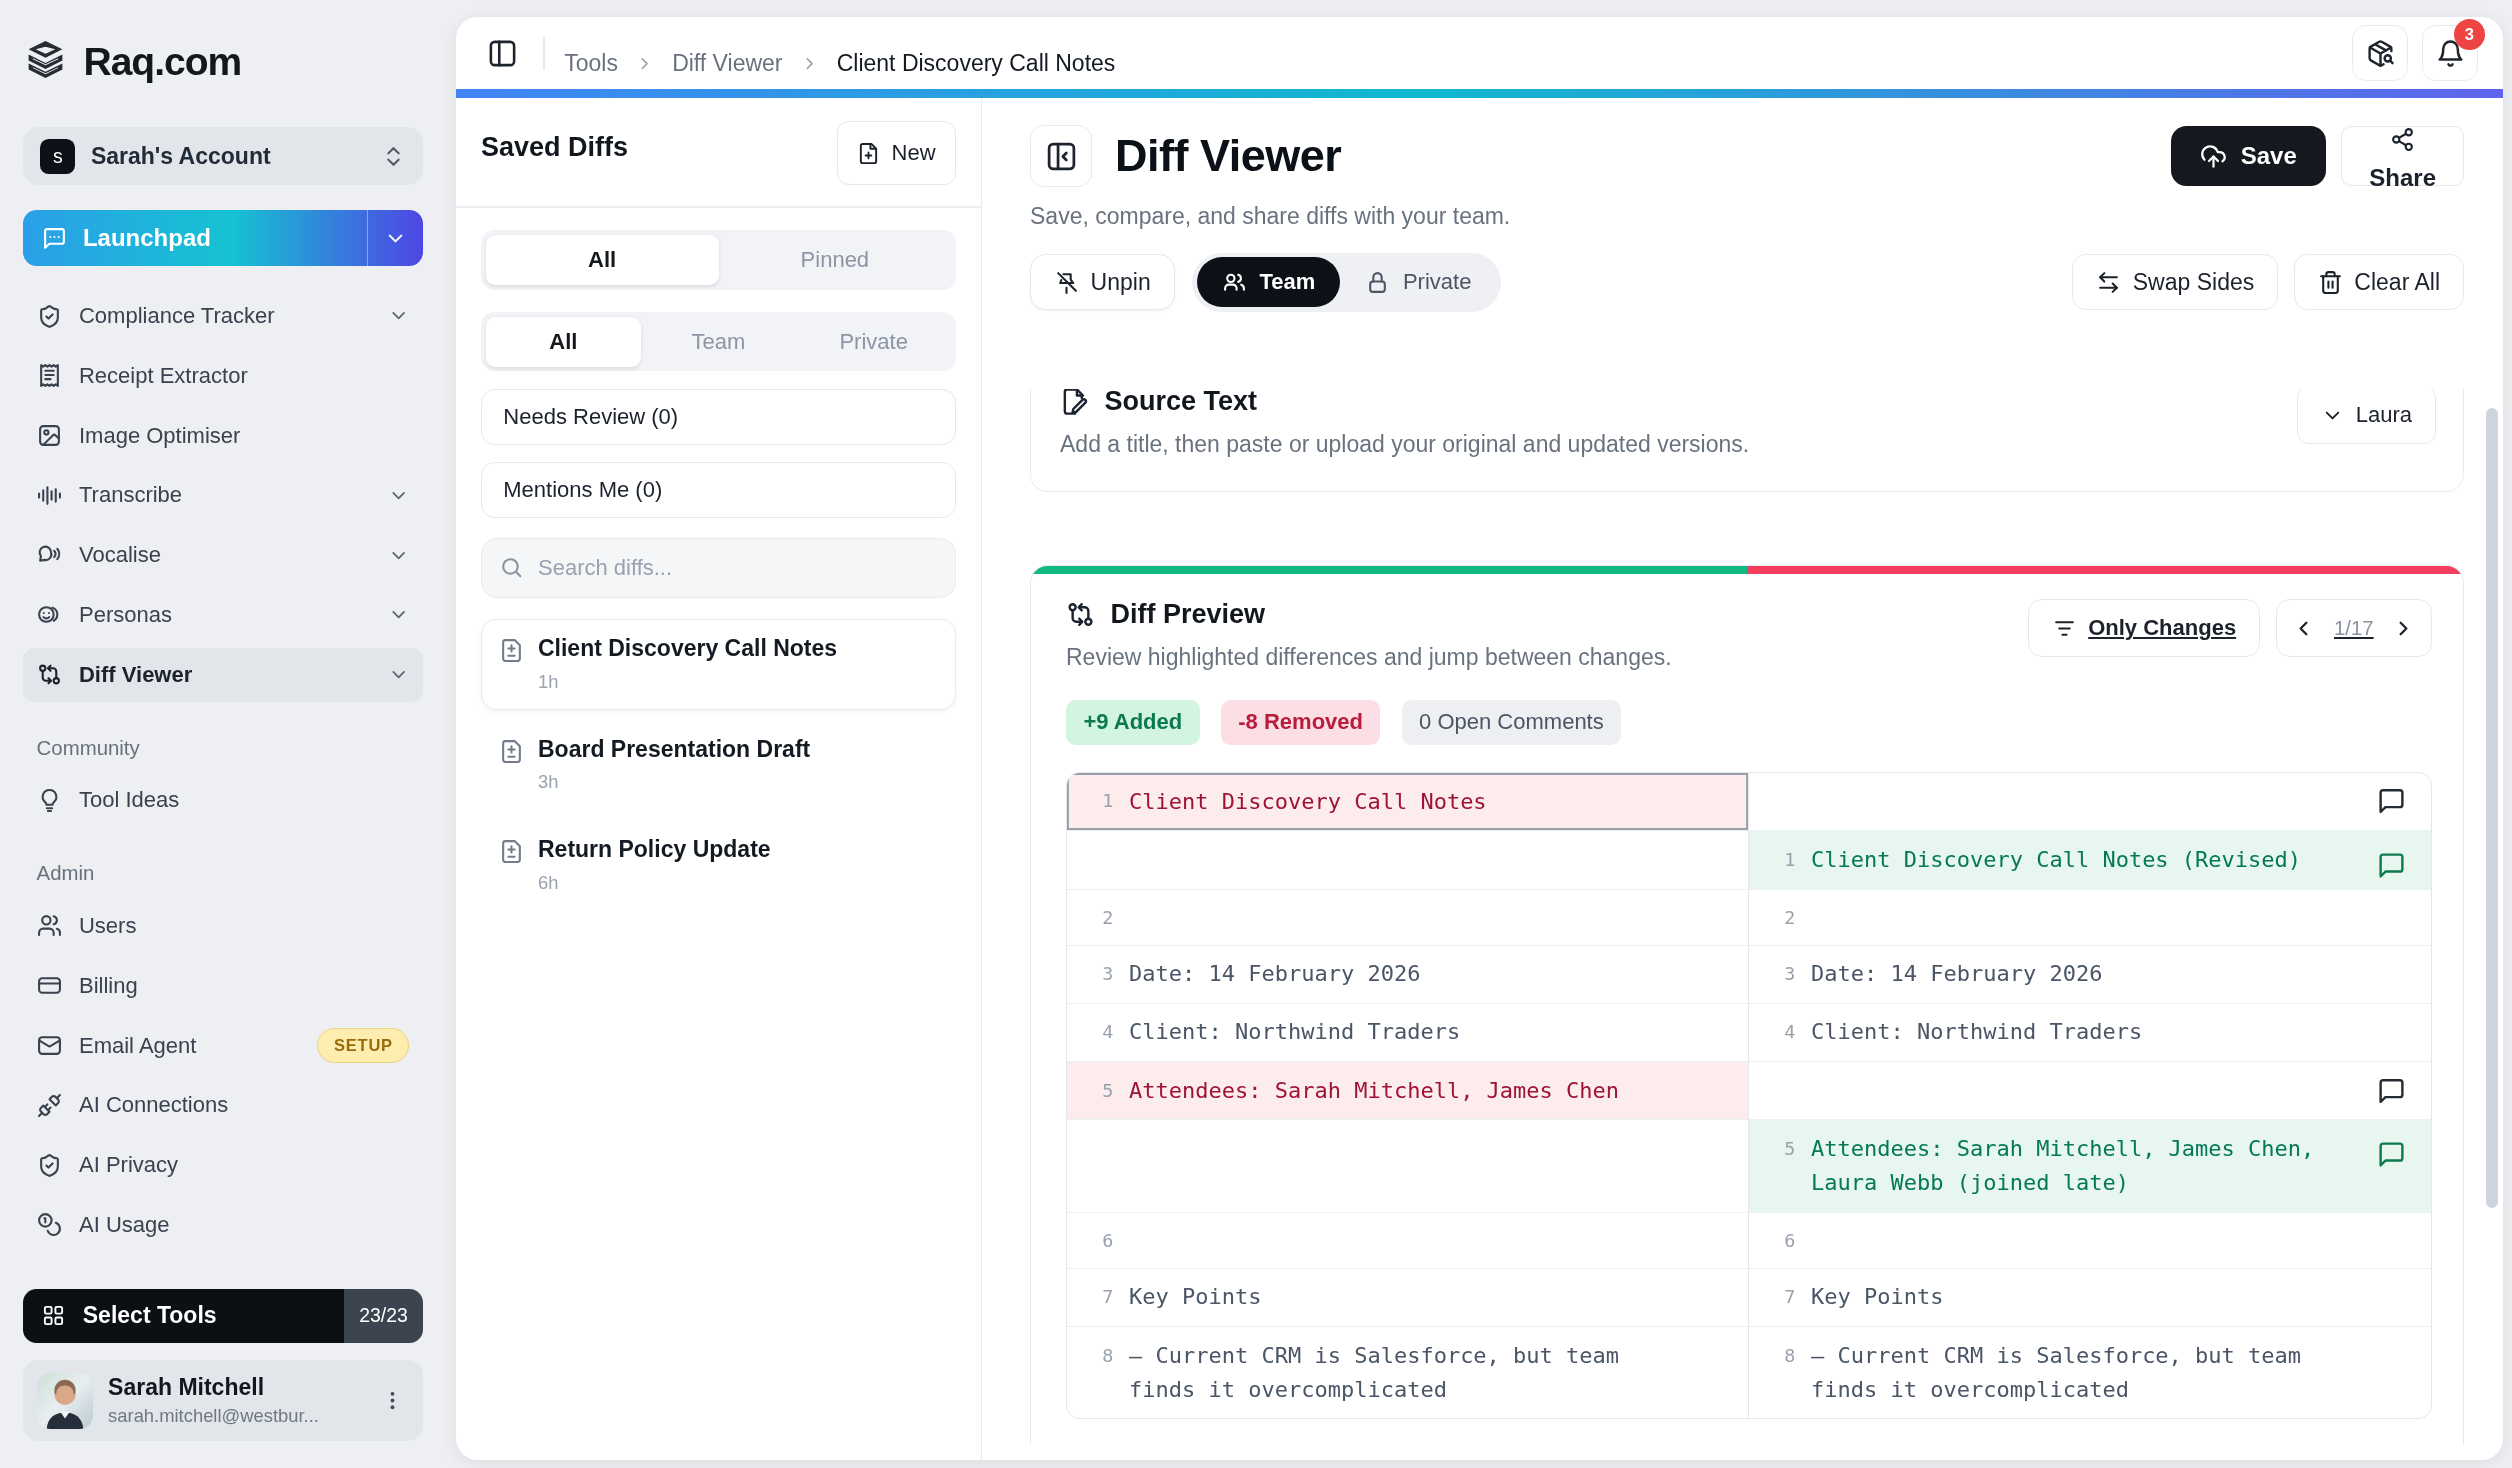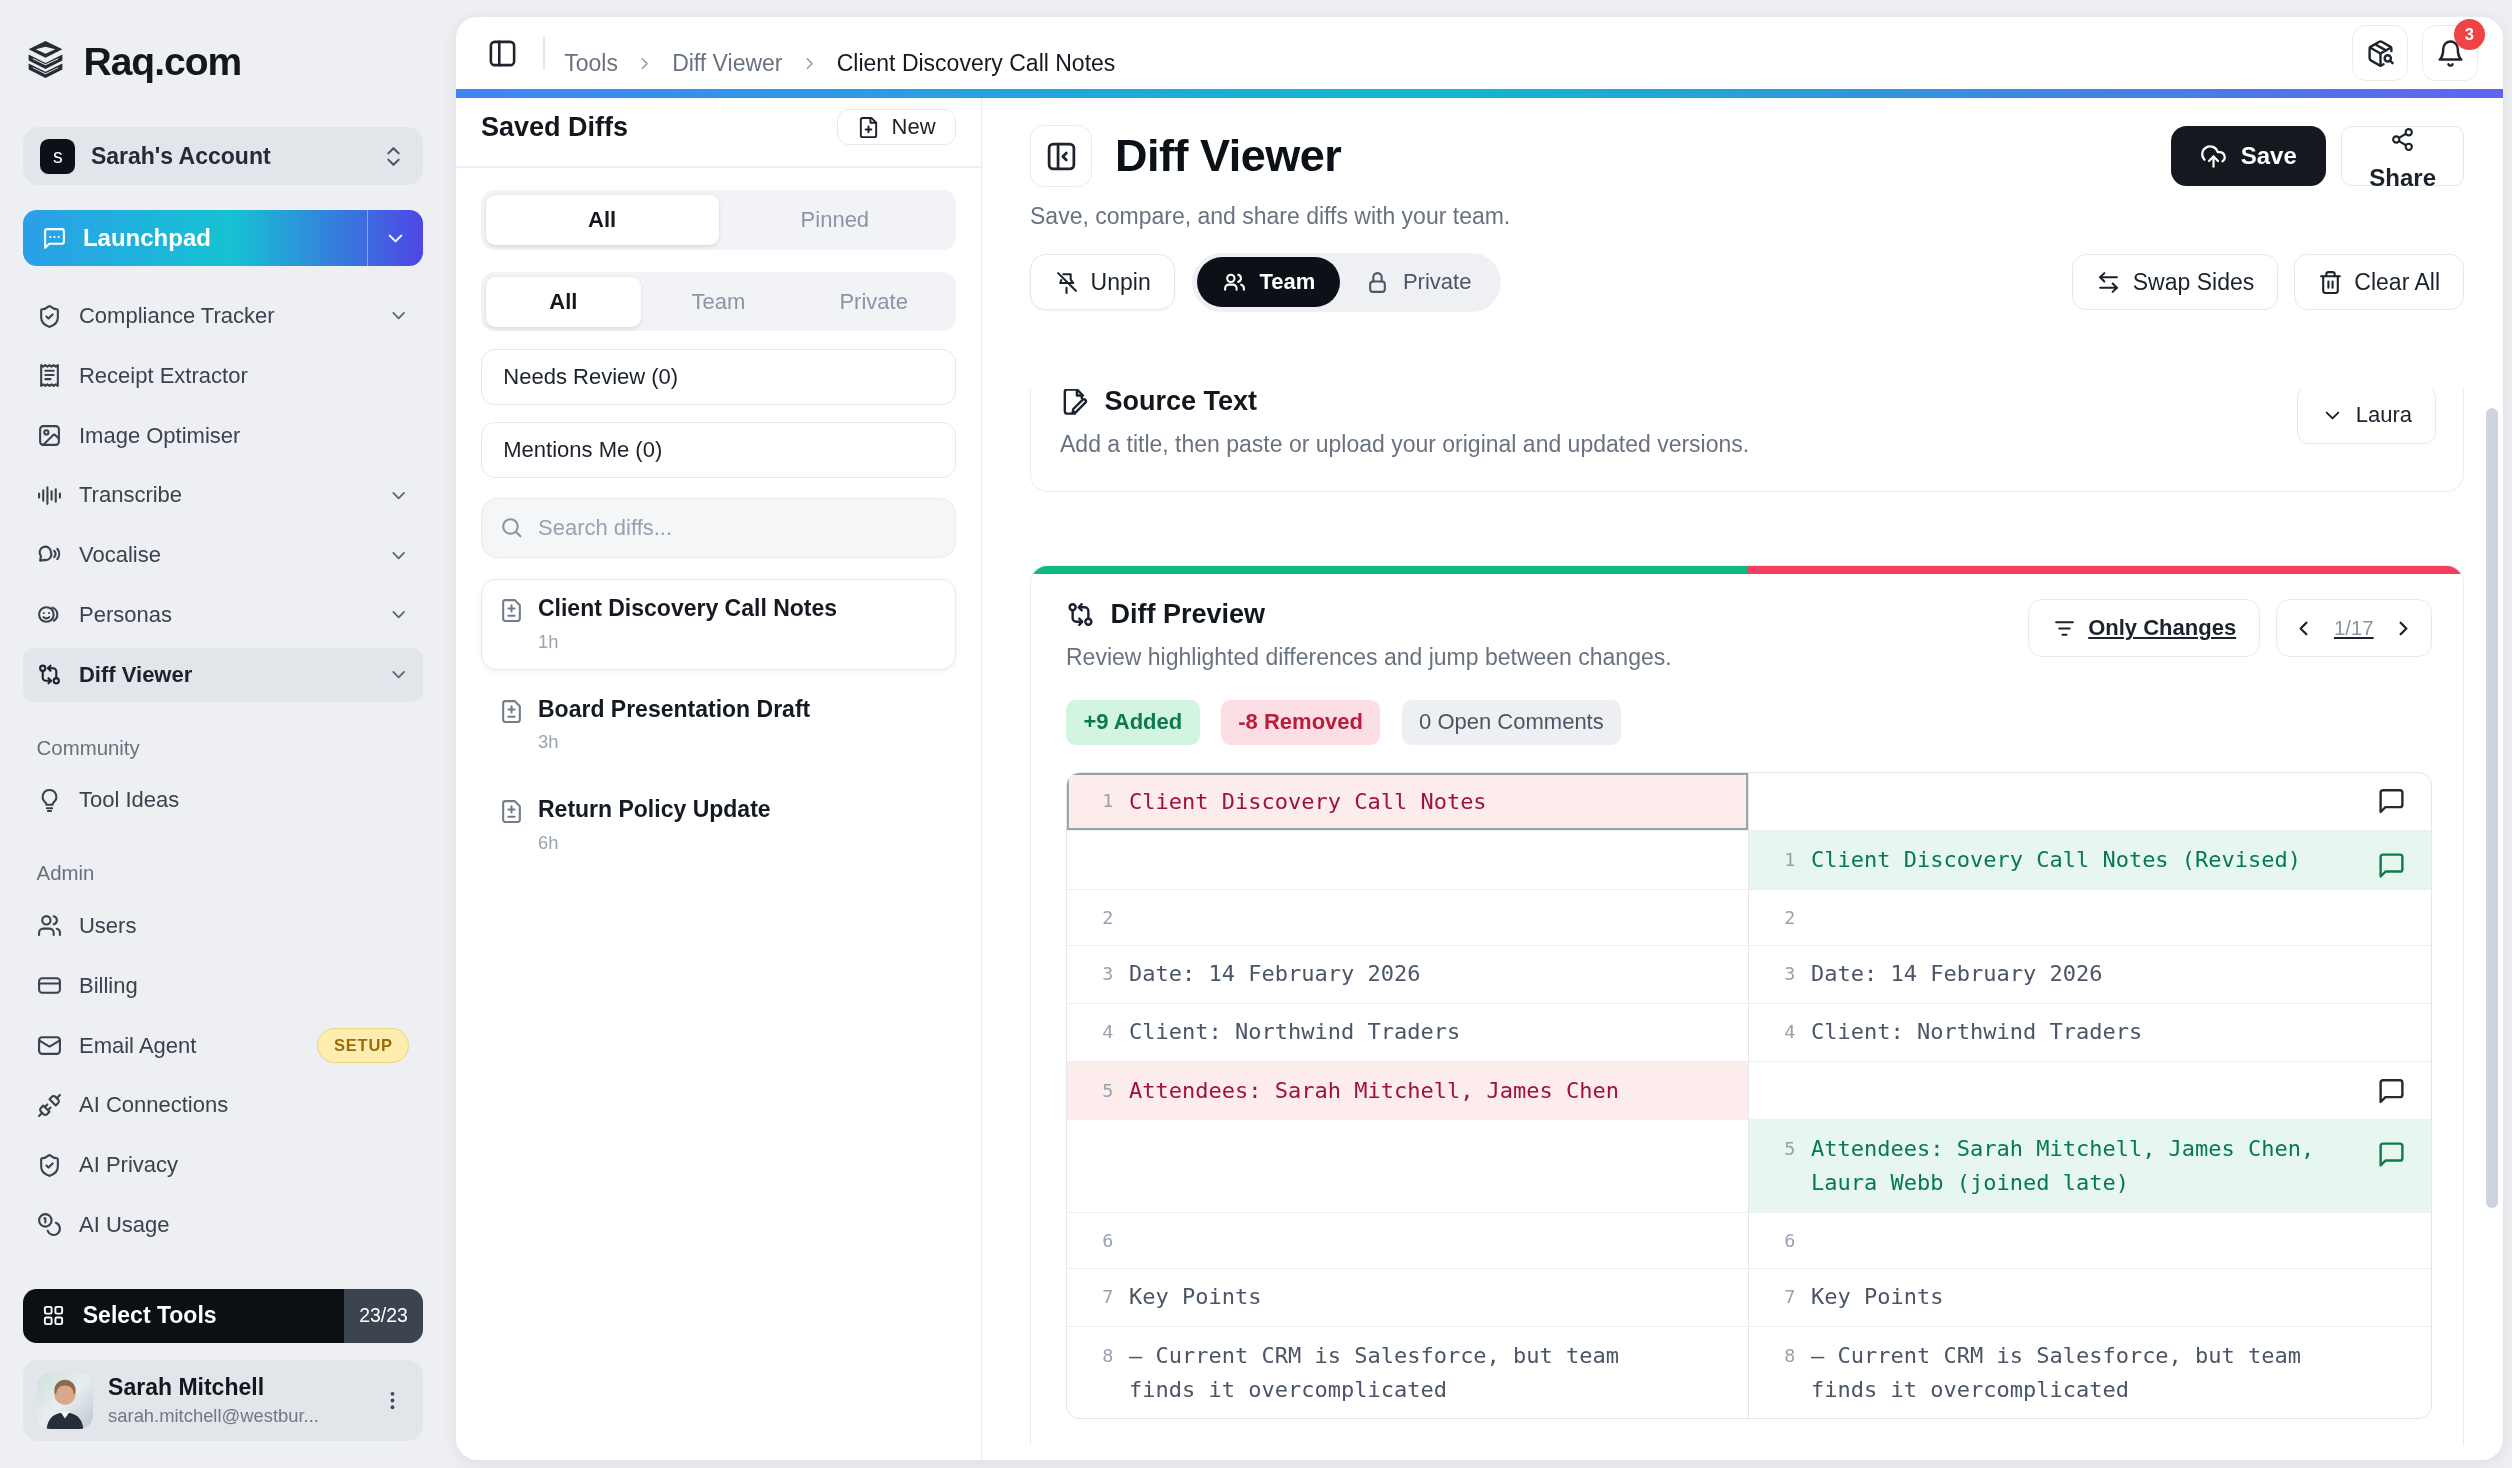--- a/index.html
+++ b/index.html
@@ -48,21 +48,21 @@
   .sq-btn { width:56px; height:56px; border:1.9px solid #e8eaee; border-radius:13.6px; background:#fff; display:flex; align-items:center; justify-content:center; color:#1d242d; cursor:pointer; position:relative; }
   .notif-badge { position:absolute; top:-7.8px; right:-7.8px; min-width:31px; height:31px; border-radius:968px; background:#ef4444; color:#fff; font-size:16.5px; font-weight:700; display:flex; align-items:center; justify-content:center; padding:0 7.8px; }
   .gradbar { height:8.7px; flex:none; background:linear-gradient(90deg,#4284f5 0%,#10b9cf 47%,#6064ef 100%); }
   .content { flex:1; display:flex; min-height:0; }
 
   
   .left-pane { width:526px; flex:none; border-right:1.9px solid #e9ebef; padding:11px 25px 0; }
   .lp-head { display:flex; align-items:center; justify-content:space-between; }
   .lp-title { font-size:27px; font-weight:700; color:#12171e; }
   .btn { display:inline-flex; align-items:center; gap:11.6px; border:1.9px solid #e6e8ec; background:#fff; border-radius:11.6px; font-family:inherit; color:#1b222c; cursor:pointer; }
-  .new-btn { height:36px; padding:0 19.4px; font-size:22px; font-weight:500; }
+  .new-btn { height:64px; padding:0 19.4px; font-size:22px; font-weight:500;margin-top:12px; }
   .lp-divider { height:1.9px; background:#eceef1; margin:21.3px -25px 0; }
   .seg-tabs { margin-top:22px; background:#f1f3f6; border-radius:13.6px; padding:4.8px; display:flex; }
   .seg-tab { flex:1; height:50px; border:none; background:none; border-radius:9.7px; font-size:22px; font-weight:500; color:#8b95a5; font-family:inherit; cursor:pointer; }
   .seg-tab.active { background:#fff; color:#15181d; font-weight:600; box-shadow:0 1.9px 3.9px rgba(15,23,42,.10); }
   .filter-btn { width:100%; height:56px; margin-top:17.4px; justify-content:flex-start; padding:0 21.3px; font-size:22px; border-radius:13.6px; }
   .search-box { margin-top:19.4px; height:60px; background:#f5f6f8; border:1.9px solid #e9ebef; border-radius:15.5px; display:flex; align-items:center; gap:13.6px; padding:0 17.4px; color:#8a93a1; }
   .search-box input { border:none; background:none; outline:none; flex:1; font-size:22px; font-family:inherit; color:#323b47; }
   .search-box input::placeholder { color:#98a1af; }
   .diff-list { margin-top:21.3px; }
   .diff-item { border-radius:15.5px; padding:15.5px 17.4px; display:flex; gap:13.6px; cursor:pointer; margin-bottom:9.7px; border:1.9px solid transparent; }

